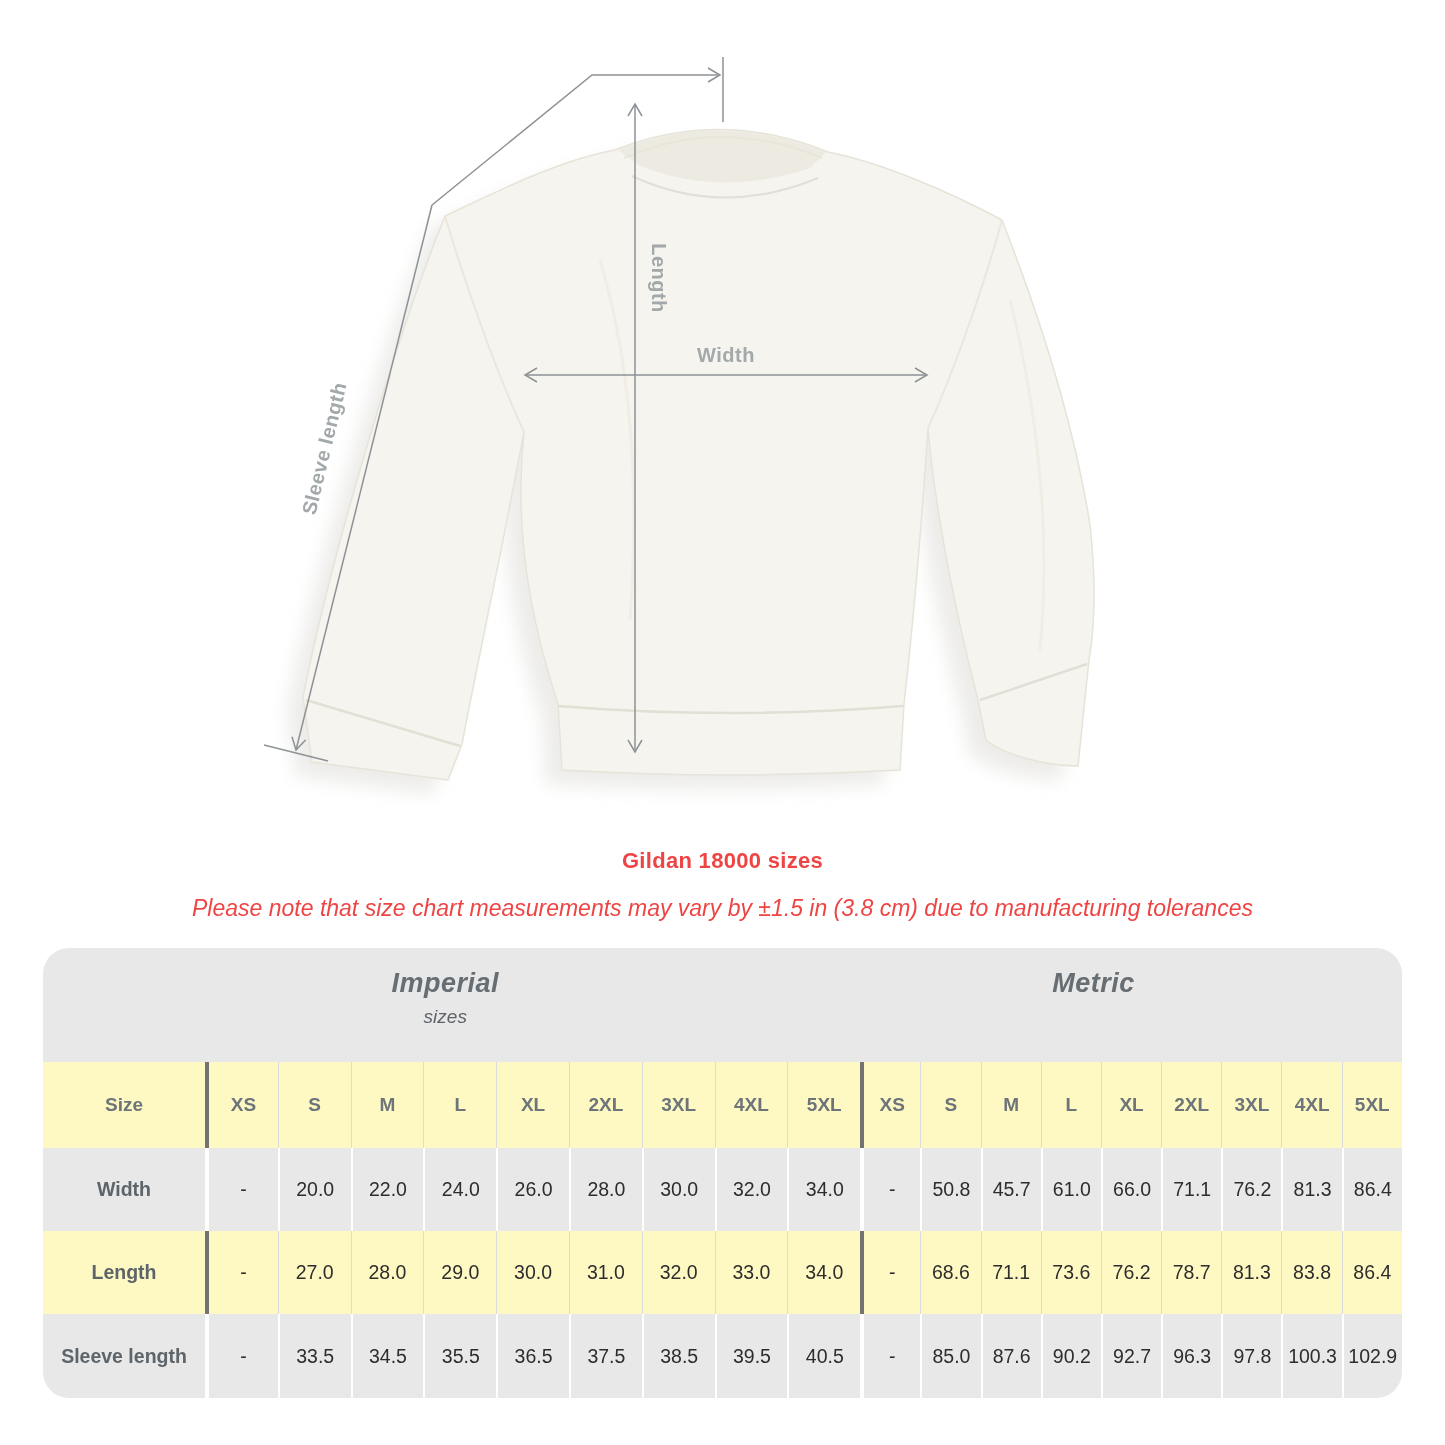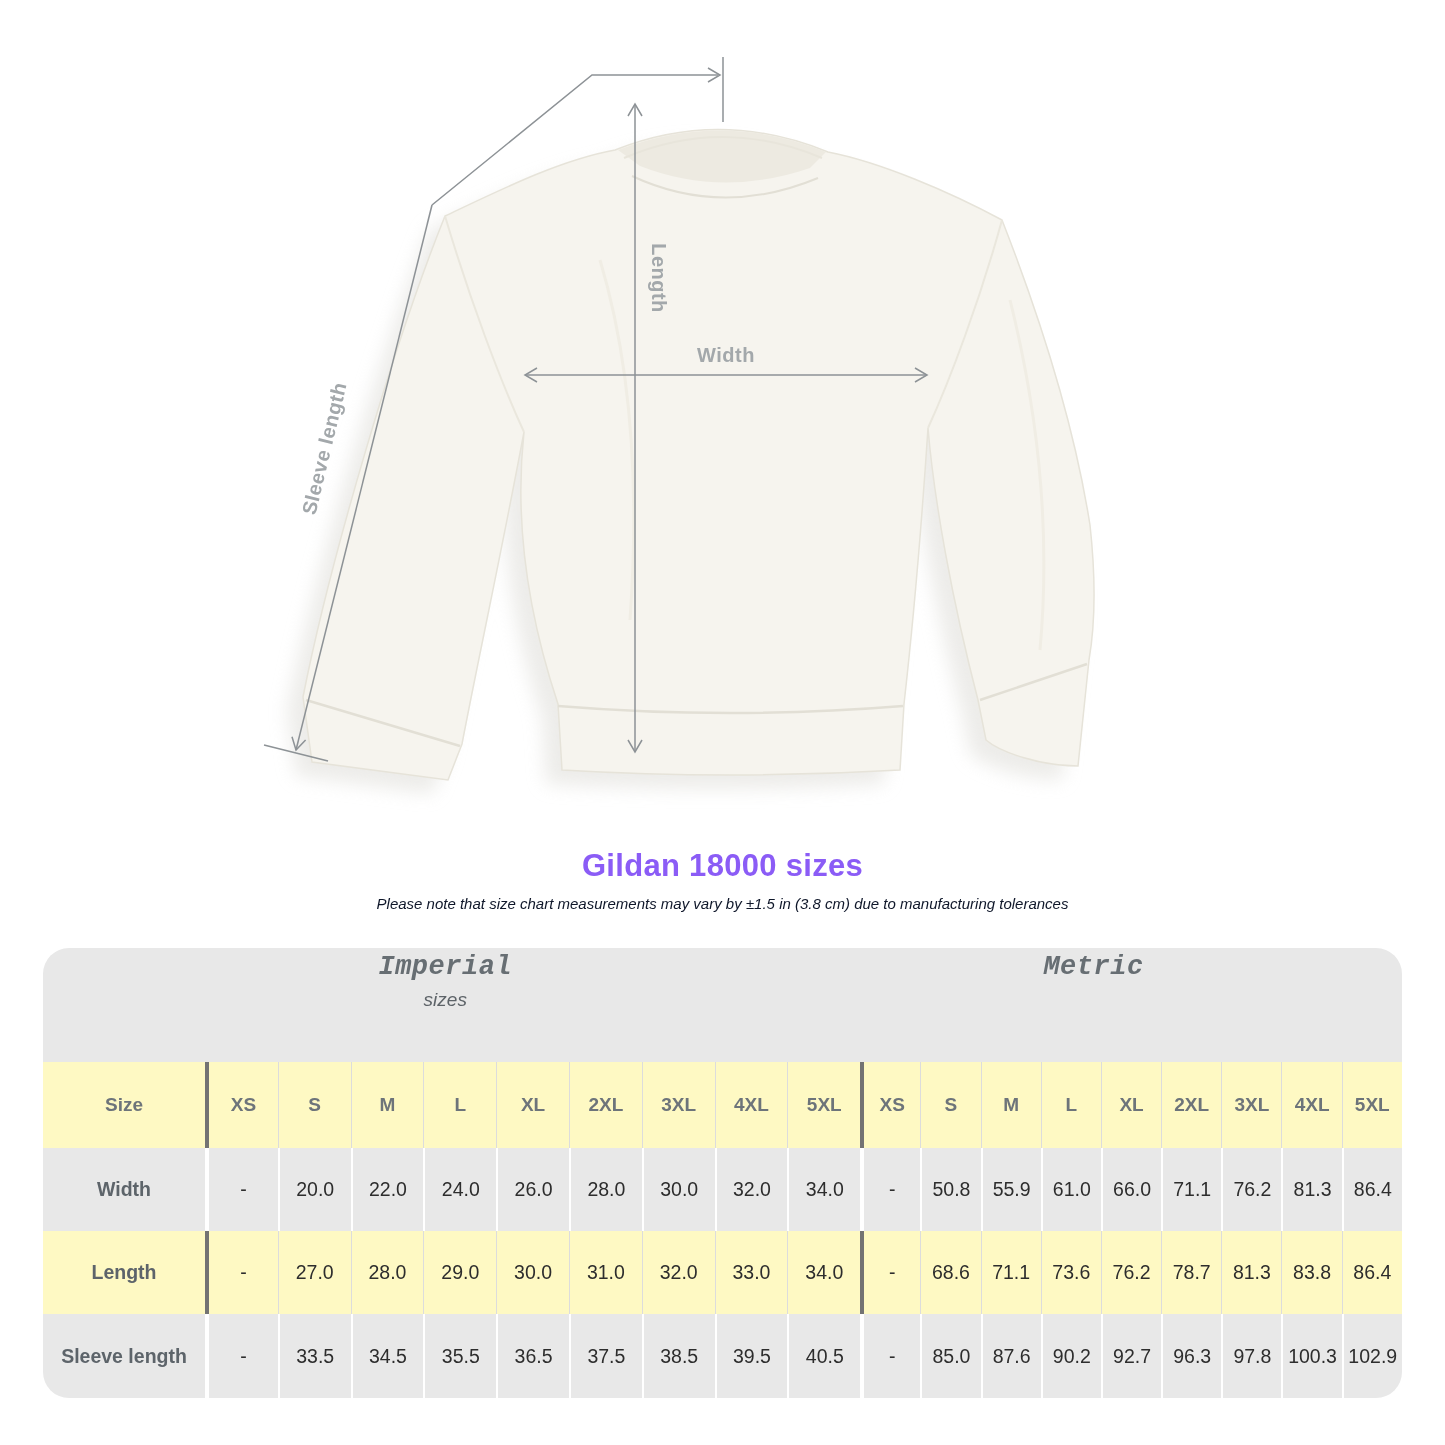--- a/index.html
+++ b/index.html
@@ -9,33 +9,33 @@
   }
 
   
   .diagram-svg { position:absolute; left:0; top:0; }
   .meas-line { stroke:#8d9296; stroke-width:1.5; fill:none; }
   .meas-label { font-family:"Liberation Sans","DejaVu Sans",sans-serif; font-size:20px;
                 font-weight:bold; fill:#a3a8ab; letter-spacing:0.5px; }
 
   
   .title { position:absolute; top:848px; left:0; width:100%; text-align:center;
-           font-size:31px; font-weight:bold; color:#8b5cf6; letter-spacing:0.3px; }
+           font-size:22px; font-weight:bold; color:#ef4444; letter-spacing:0.3px; }
   .note  { position:absolute; top:895px; left:0; width:100%; text-align:center;
-           font-size:15px; font-style:italic; color:#0f172a; }
+           font-size:23px; font-style:italic; color:#ef4444; }
 
   
   .size-table { position:absolute; left:43px; top:948px; width:1359px; height:450px;
                 border-radius:26px; overflow:hidden; background:#ffffff; }
   .band { position:relative; height:114px; background:#e8e8e8; }
   .ug { position:absolute; top:0; height:100%; text-align:center; }
   .ug-imperial { left:0; width:59.2%; }
   .ug-metric   { left:60%; width:34.6%; }
-  .g-label { margin-top:4px; font-size:27px; font-weight:bold; font-style:italic;
-             color:#676e73; letter-spacing:0.5px;font-family:Liberation Mono, monospace; }
+  .g-label { margin-top:20px; font-size:27px; font-weight:bold; font-style:italic;
+             color:#676e73; letter-spacing:0.5px; }
   .g-unit  { margin-top:7px; font-size:19px; font-style:italic; color:#5d6368; }
 
   .trow { display:grid; grid-template-columns:162px repeat(9,72.8px) repeat(9,60.2px); }
   .thead-row { height:86px; background:#ffffff; }
   .row-white { background:#fef9c3; }
   .row-gray  { background:#e8e8e8; }
   .h83 { height:83px; } .h84 { height:84px; }
 
   .cell { display:flex; align-items:center; justify-content:center;
           font-size:19.5px; color:#2d2d2d; }
@@ -151,21 +151,21 @@
         <div class="cell">20.0</div>
         <div class="cell">22.0</div>
         <div class="cell">24.0</div>
         <div class="cell">26.0</div>
         <div class="cell">28.0</div>
         <div class="cell">30.0</div>
         <div class="cell">32.0</div>
         <div class="cell">34.0</div>
         <div class="cell gstart">-</div>
         <div class="cell">50.8</div>
-        <div class="cell">55.9</div>
+        <div class="cell">45.7</div>
         <div class="cell">61.0</div>
         <div class="cell">66.0</div>
         <div class="cell">71.1</div>
         <div class="cell">76.2</div>
         <div class="cell">81.3</div>
         <div class="cell">86.4</div>
       </div>
 
     <div class="trow row-white h83">
       <div class="cell label-cell">Length</div>

